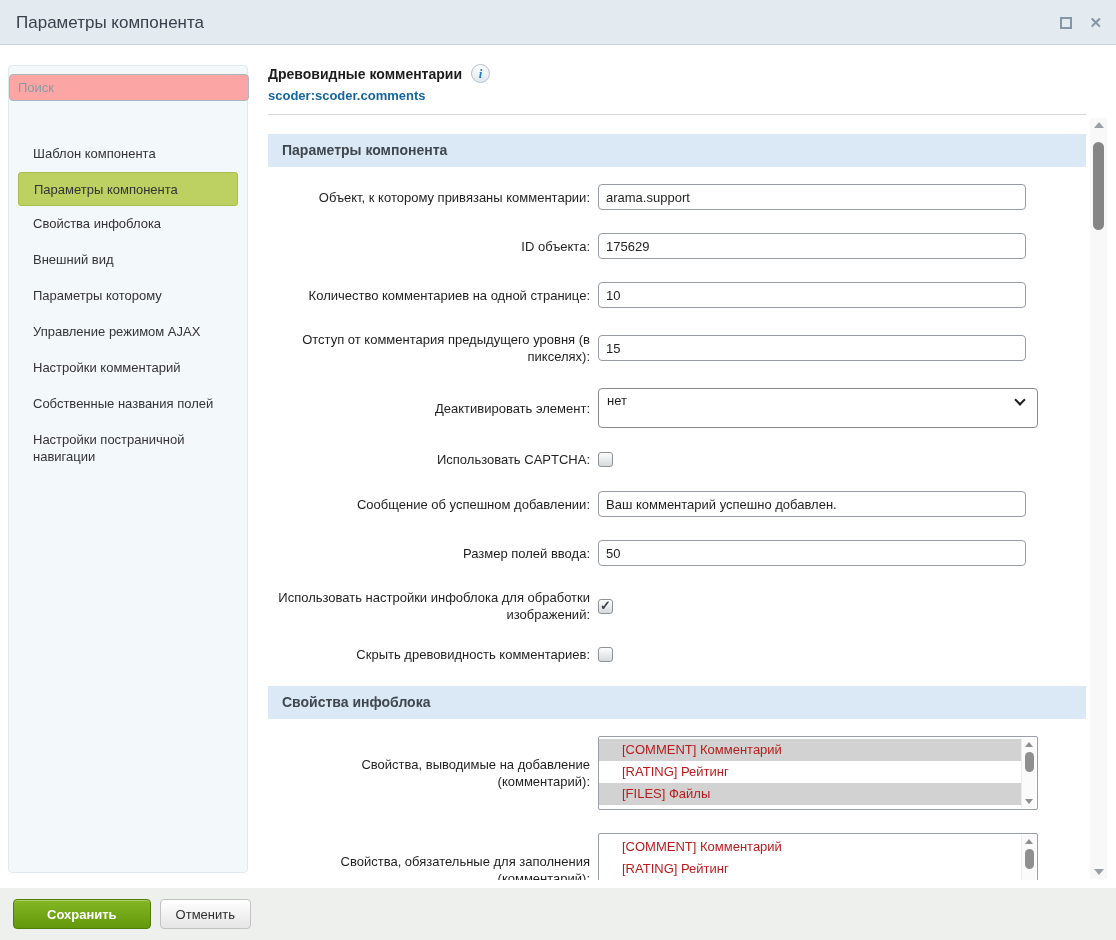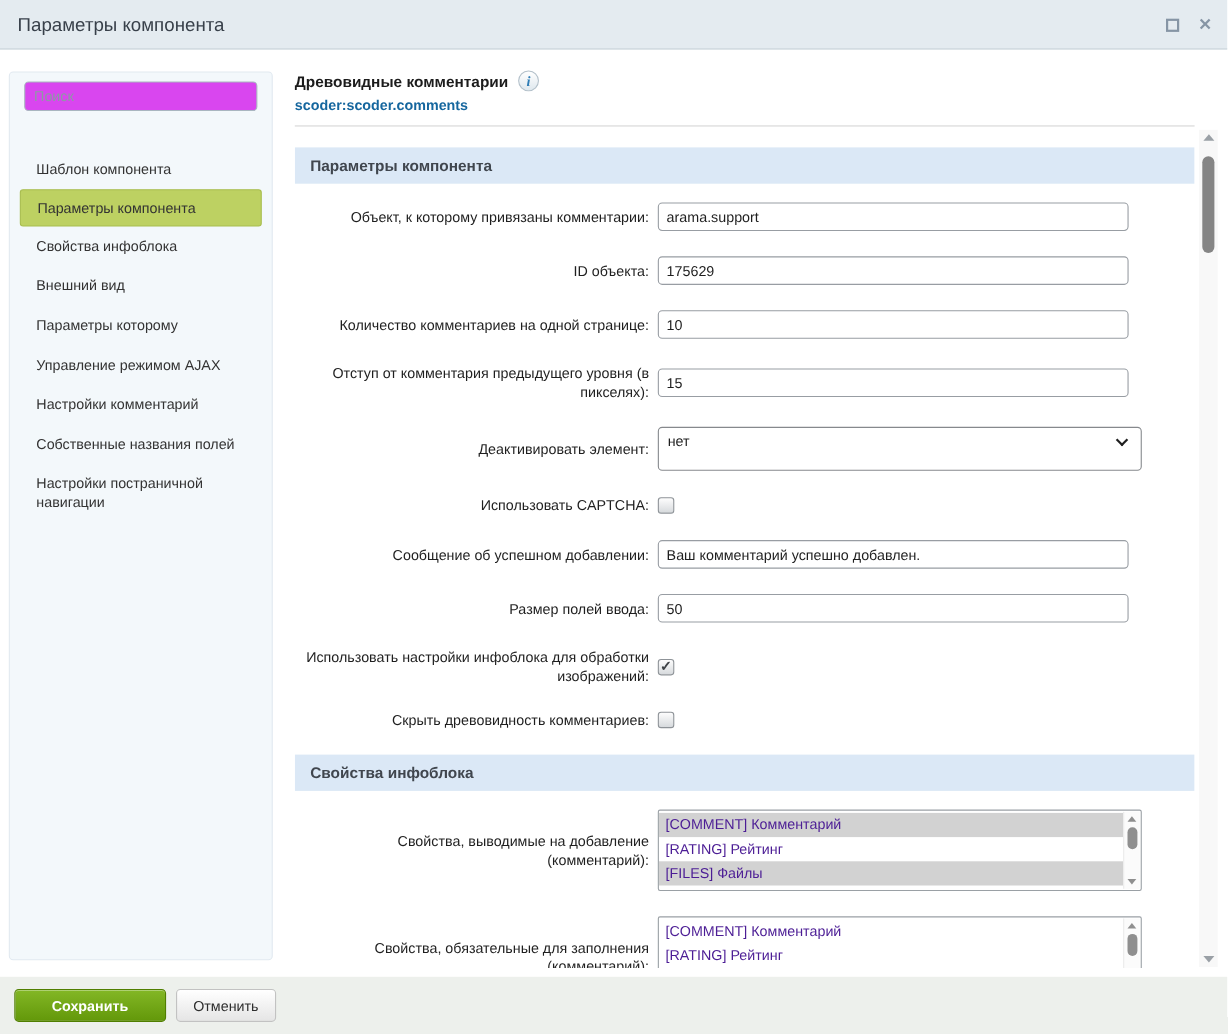--- a/index.html
+++ b/index.html
@@ -11,21 +11,21 @@
   .titlebar .title { line-height:45px; padding-left:16px; font-size:17px; color:#38404a; }
   .win-controls { position:absolute; right:14px; top:0; height:45px; display:flex; align-items:center; gap:17px; }
   .btn-max { width:12px; height:12px; border:2px solid #8695a5; cursor:pointer; }
   .btn-close { color:#8695a5; font-size:15px; font-weight:bold; cursor:pointer; line-height:14px; }
 
   
   .bodyarea { position:absolute; left:0; top:46px; right:0; bottom:52px; background:#fff; }
 
   
   .sidebar { position:absolute; left:8px; top:19px; width:240px; bottom:15px; background:#f3f8fb; border:1px solid #e1e9f0; border-radius:4px; }
-  .search { display:block; margin:8px auto 0 auto; width:212px; height:27px; border:1px solid #a9b6c0; border-radius:4px; padding:0 8px; font-size:13px; color:#333; background:#d946ef; font-family:"Liberation Sans",sans-serif; }
+  .search { display:block; margin:8px auto 0 auto; width:240px; height:27px; border:1px solid #a9b6c0; border-radius:4px; padding:0 8px; font-size:13px; color:#333; background:#fca5a5; font-family:"Liberation Sans",sans-serif; }
   .search::placeholder { color:#8d99a5; }
   .menu { margin-top:35px; }
   .menu-item { height:36px; line-height:36px; padding-left:24px; font-size:13px; color:#333; cursor:pointer; white-space:nowrap; }
   .menu-item.selected { background:#bdd162; border:1px solid #a8bd4e; border-radius:3px; margin:0 9px; padding-left:15px; height:34px; line-height:34px; }
   .menu-item.two-line { height:auto; line-height:17px; padding-top:9px; padding-bottom:9px; white-space:normal; padding-right:30px; }
 
   
   .content-head { position:absolute; left:268px; top:18px; display:flex; align-items:center; gap:9px; }
   .content-head h1 { font-size:14px; font-weight:bold; color:#1c1c1c; }
   .info-icon { display:inline-block; width:19px; height:19px; border:1px solid #b3c0ca; border-radius:50%; background:linear-gradient(#ffffff,#dfe8ee); color:#2e7cb5; font-family:"Liberation Serif",serif; font-style:italic; font-weight:bold; font-size:13px; text-align:center; line-height:18px; cursor:pointer; }
@@ -38,21 +38,21 @@
   .row-label { width:322px; text-align:right; font-size:13px; line-height:17px; color:#1f1f1f; }
   .row-ctl { margin-left:8px; display:flex; align-items:center; }
   input.text { width:428px; height:26px; border:1px solid #989da3; border-radius:4px; padding:0 7px; font-size:13px; color:#1f1f1f; font-family:"Liberation Sans",sans-serif; background:#fff; }
   .fselect { position:relative; width:440px; height:40px; border:1px solid #86898d; border-radius:4px; background:#fff; font-size:13px; color:#1f1f1f; line-height:24px; padding-left:8px; cursor:pointer; }
   .chev { position:absolute; right:13px; top:7px; width:8px; height:8px; border-left:2px solid #1f1f1f; border-bottom:2px solid #1f1f1f; transform:rotate(-45deg); }
   .cb { width:15px; height:15px; border:1px solid #8e9398; border-radius:3px; background:linear-gradient(#fdfdfd,#d7dadd); position:relative; cursor:pointer; }
   .cb.checked::after { content:"\2713"; position:absolute; left:1px; top:-2px; font-size:13px; font-weight:bold; color:#3f4347; }
 
   
   .mselect { position:relative; width:440px; height:74px; border:1px solid #9aa0a5; border-radius:2px; background:#fff; overflow:hidden; padding-top:2px; }
-  .opt { height:22px; line-height:22px; padding-left:6px; margin-right:16px; font-size:13px; color:#4c1d95; cursor:pointer; white-space:nowrap; }
+  .opt { height:22px; line-height:22px; padding-left:23px; margin-right:16px; font-size:13px; color:#b91c1c; cursor:pointer; white-space:nowrap; }
   .opt.sel { background:#d2d2d2; }
   .ms-sb { position:absolute; right:1px; top:1px; bottom:1px; width:15px; background:#fbfbfb; border-left:1px solid #ececec; cursor:pointer; }
   .ms-sb .a-up { position:absolute; top:4px; left:3px; width:0; height:0; border-left:4px solid transparent; border-right:4px solid transparent; border-bottom:5px solid #8f8f8f; }
   .ms-sb .a-dn { position:absolute; bottom:4px; left:3px; width:0; height:0; border-left:4px solid transparent; border-right:4px solid transparent; border-top:5px solid #8f8f8f; }
   .ms-sb .thumb { position:absolute; top:14px; left:3px; width:9px; height:20px; border-radius:5px; background:#8f8f8f; }
 
   
   .main-sb { position:absolute; left:1090px; top:72px; width:17px; height:761px; background:#f8f8f8; }
   .main-sb .a-up { position:absolute; top:4px; left:4px; width:0; height:0; border-left:5px solid transparent; border-right:5px solid transparent; border-bottom:6px solid #9aa0a6; cursor:pointer; }
   .main-sb .a-dn { position:absolute; bottom:4px; left:4px; width:0; height:0; border-left:5px solid transparent; border-right:5px solid transparent; border-top:6px solid #9aa0a6; cursor:pointer; }

